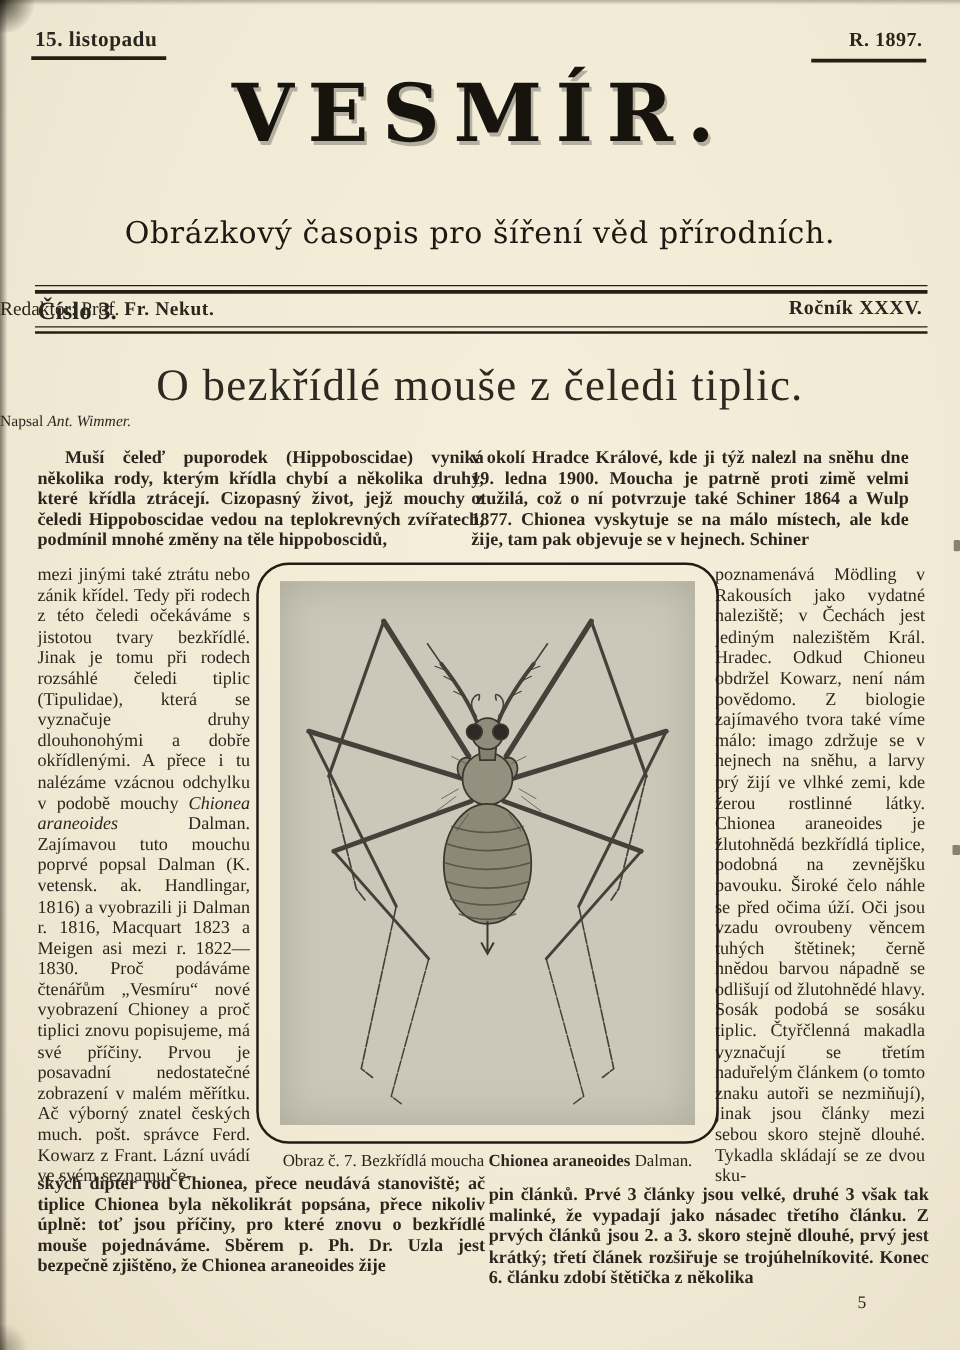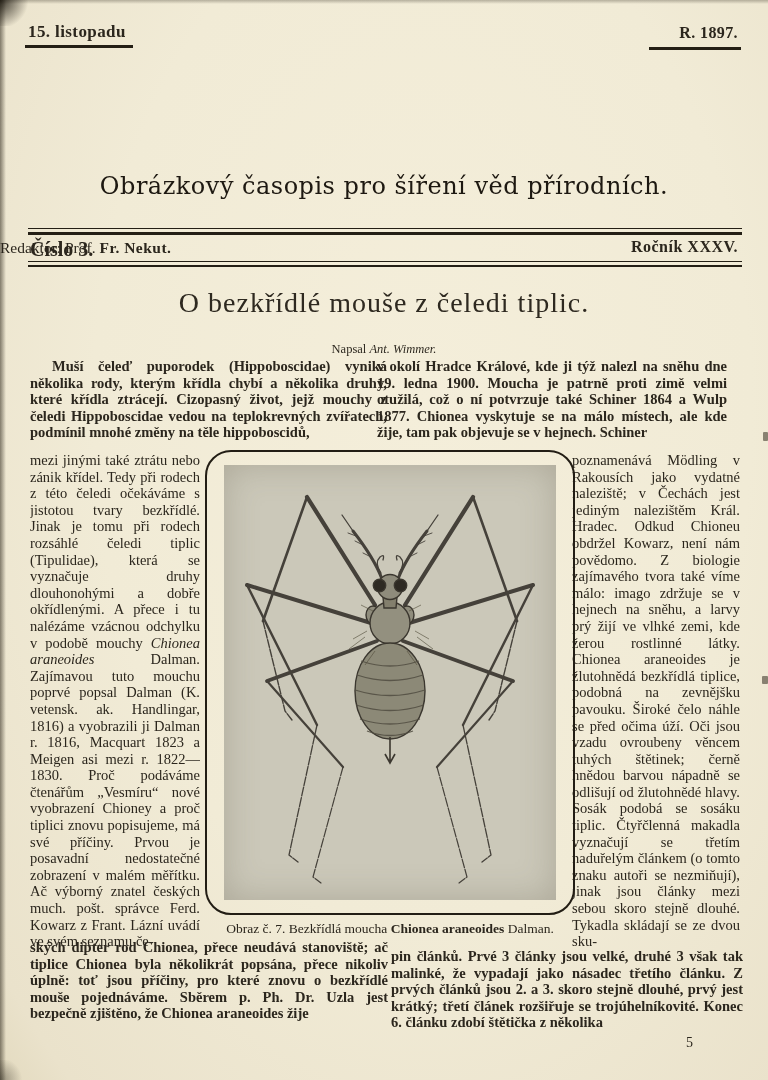--- a/index.html
+++ b/index.html
@@ -38,22 +38,22 @@
   .r-thick1{top:232px;height:2.7px;}
   .r-thin2{top:261px;height:1.3px;}
   .r-thick2{top:264.5px;height:2.7px;}
   .issue{position:absolute;left:30px;top:238px;font-size:20px;font-weight:bold;}
   .editor{position:absolute;left:0;right:0;top:239px;text-align:left;font-size:15.5px;}
   .editor .b{font-weight:bold;letter-spacing:.5px;}
   .volume{position:absolute;right:30px;top:238px;font-size:16px;font-weight:bold;letter-spacing:.5px;}
 
   
   .a-title{position:absolute;left:0;right:0;top:287px;text-align:center;
-    font-size:28px;letter-spacing:1px;color:#2e2920;}
-  .byline{position:absolute;left:0;right:0;top:330px;text-align:center;font-size:12.5px;color:#2e2920;margin-top:12px;}
+    font-size:36px;letter-spacing:1px;color:#2e2920;}
+  .byline{position:absolute;left:0;right:0;top:330px;font-size:12.5px;color:#2e2920;}
   .byline .i{font-style:italic;}
 
   
   .t{position:absolute;text-align:justify;font-size:14.5px;line-height:16.6px;color:#2b261d;}
   .ti{text-indent:22px;}
   .narrow{height:497px;overflow:hidden;}
   .clip{overflow:hidden;font-weight:bold;}
   .i{font-style:italic;}
   .b{font-weight:bold;}
 
@@ -82,20 +82,21 @@
   <div class="edge-top"></div>
   <div class="corner-tl"></div>
   <div class="corner-bl"></div>
   <div class="scan-mark m1"></div>
   <div class="scan-mark m2"></div>
 
   <div class="date">15. listopadu</div>
   <div class="date-rule"></div>
   <div class="year">R. 1897.</div>
   <div class="year-rule"></div>
+  <div class="vesmir">VESMÍR.</div>
   <div class="subtitle">Obrázkový časopis pro šíření věd přírodních.</div>
 
   <div class="rule r-thin1"></div>
   <div class="rule r-thick1"></div>
   <div class="issue">Číslo 3.</div>
   <div class="editor"><span>Redaktor: Prof. </span><span class="b">Fr. Nekut.</span></div>
   <div class="volume">Ročník XXXV.</div>
   <div class="rule r-thin2"></div>
   <div class="rule r-thick2"></div>
 

